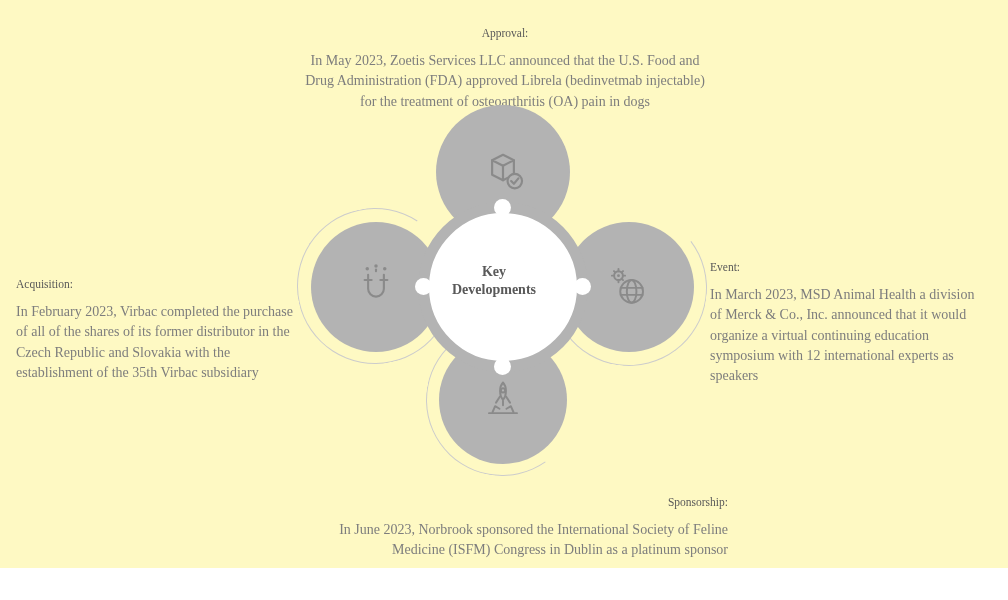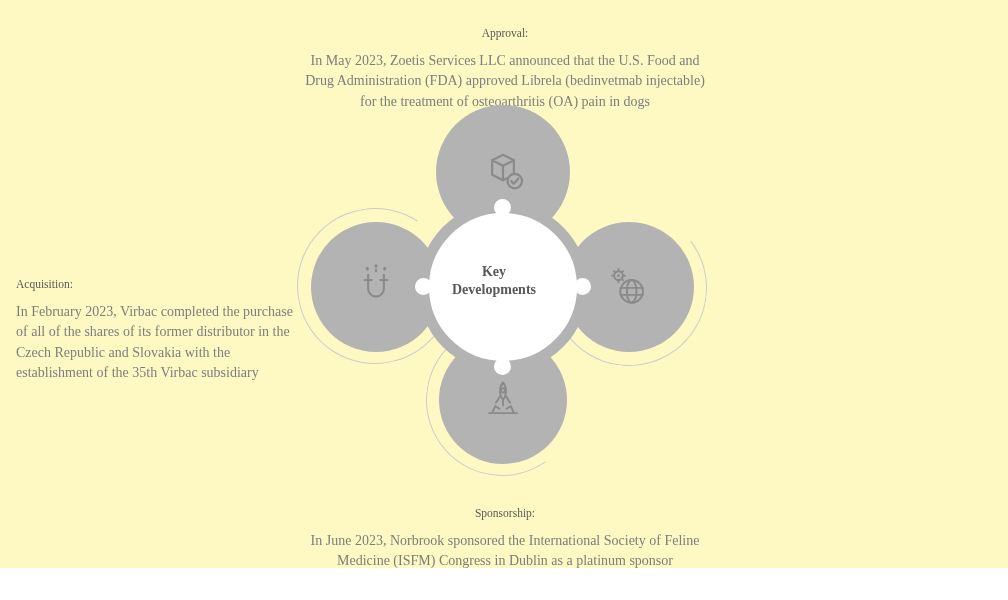--- a/index.html
+++ b/index.html
@@ -5,21 +5,21 @@
   html,body{margin:0;padding:0;background:#fff;}
   .canvas{
     position:relative;width:1008px;height:568px;background:#fef9c3;
     font-family:Liberation Serif, serif;overflow:hidden;
   }
   
   .tb{position:absolute;}
   .tb .heading{font-size:11.5px;color:#595959;margin-bottom:12px;}
   .tb .body{font-size:14px;color:#7d7d7d;line-height:1.45;}
   .tb-top{left:296px;top:27px;width:418px;text-align:center;}
-  .tb-bottom{left:294px;top:496px;width:422px;text-align:center;margin-top:11px;}
+  .tb-bottom{left:306px;top:496px;width:422px;text-align:right;}
   .tb-left{left:16px;top:278px;width:284px;text-align:left;}
   .tb-right{left:710px;top:261px;width:270px;text-align:left;}
   
   .arc{position:absolute;border:1px solid #cccccc;border-radius:50%;box-sizing:border-box;z-index:1;background:transparent;}
   .arc-left{left:297px;top:208px;width:156px;height:156px;border-right-color:transparent;transform:rotate(-12deg);}
   .arc-right{left:551px;top:210px;width:156px;height:156px;border-top-color:transparent;border-left-color:transparent;transform:rotate(8deg);}
   .arc-bottom{left:426px;top:324px;width:152px;height:152px;border-top-color:transparent;border-right-color:transparent;transform:rotate(10deg);}
   
   .node{position:absolute;border-radius:50%;background:#b3b3b3;display:flex;align-items:center;justify-content:center;z-index:2;}
   .node-top{left:436px;top:105px;width:134px;height:134px;}
@@ -55,20 +55,24 @@
   <div class="tb tb-top">
     <div class="heading">Approval:</div>
     <div class="body">In May 2023, Zoetis Services LLC announced that the U.S. Food and Drug Administration (FDA) approved Librela (bedinvetmab injectable) for the treatment of osteoarthritis (OA) pain in dogs</div>
   </div>
 
   <div class="tb tb-left">
     <div class="heading">Acquisition:</div>
     <div class="body">In February 2023, Virbac completed the purchase of all of the shares of its former distributor in the Czech Republic and Slovakia with the establishment of the 35th Virbac subsidiary</div>
   </div>
 
+  <div class="tb tb-right">
+    <div class="heading">Event:</div>
+    <div class="body">In March 2023, MSD Animal Health a division of Merck &amp; Co., Inc. announced that it would organize a virtual continuing education symposium with 12 international experts as speakers</div>
+  </div>
 
   <div class="tb tb-bottom">
     <div class="heading">Sponsorship:</div>
     <div class="body">In June 2023, Norbrook sponsored the International Society of Feline Medicine (ISFM) Congress in Dublin as a platinum sponsor</div>
   </div>
 
   <div class="arc arc-left"></div>
   <div class="arc arc-right"></div>
   <div class="arc arc-bottom"></div>
 

